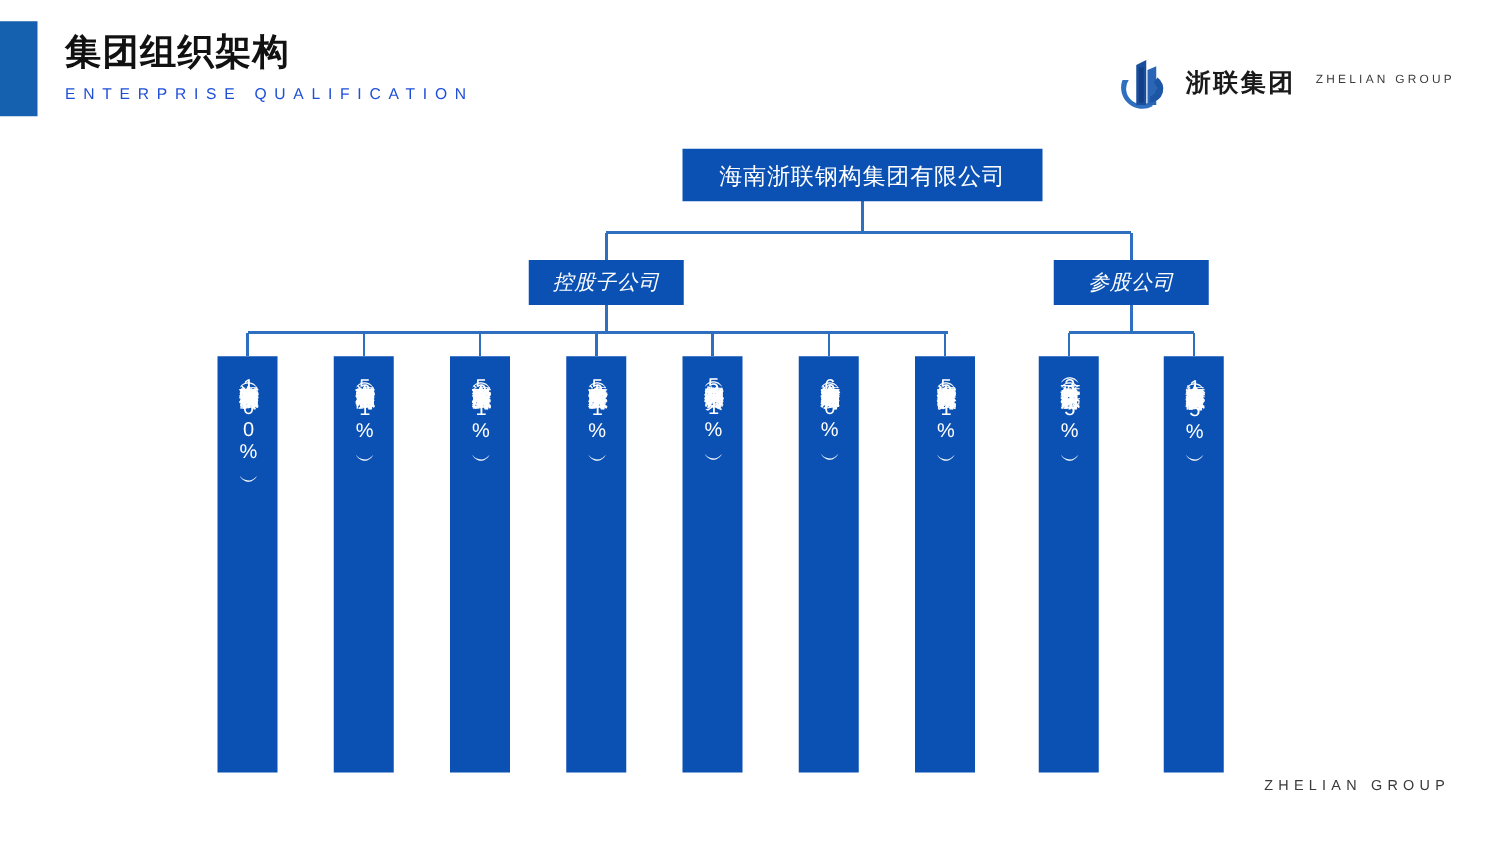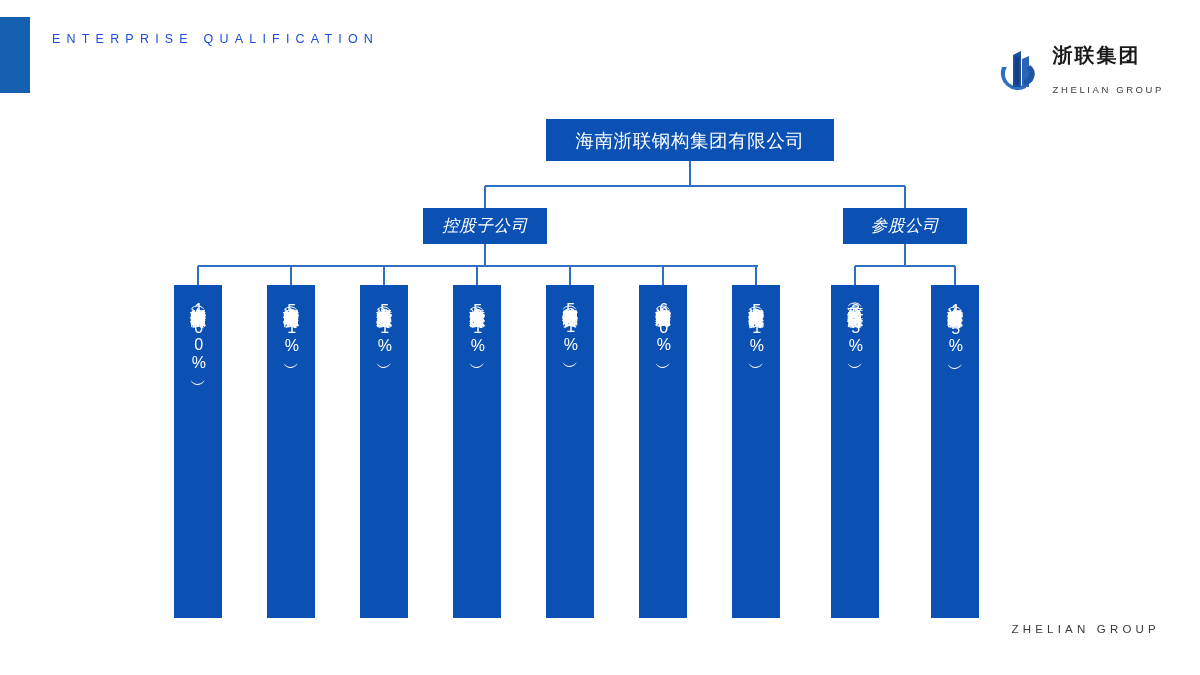--- a/index.html
+++ b/index.html
@@ -64,21 +64,20 @@
     align-items: center;
     gap: 11px;
   }
   .logo-mark {
     width: 46px;
     height: 46px;
     flex: 0 0 auto;
   }
   .logo-words {
     display: flex;
-    flex-direction: column;
     justify-content: center;
     gap: 16px;
   }
   .logo-cn {
     font-size: 20px;
     font-weight: bold;
     color: #1a1a1a;
     letter-spacing: 2px;
     line-height: 1.1;
   }
@@ -162,20 +161,21 @@
     display: block;
   }
 </style>
 </head>
 <body>
 
 <div id="slide">
 
   <div class="header-accent"></div>
   <div class="header-text">
+    <div class="header-title">集团组织架构</div>
     <div class="header-sub">ENTERPRISE QUALIFICATION</div>
   </div>
 
   <div class="logo">
     <span class="logo-mark">
       <svg viewBox="0 0 46 46" width="46" height="46" aria-hidden="true">
         <path d="M6 20 A17 17 0 0 0 30 41 L30 36 A12.5 12.5 0 0 1 11 20 Z" fill="#2f6fc0"></path>
         <path d="M17 8 L25 4 L25 40 L17 40 Z" fill="#1a4f9c"></path>
         <path d="M26 12 L33 9 L33 40 L26 40 Z" fill="#2a66b5"></path>
         <path d="M19 10 L23 10 L23 38 L19 38 Z" fill="#123f86"></path>

